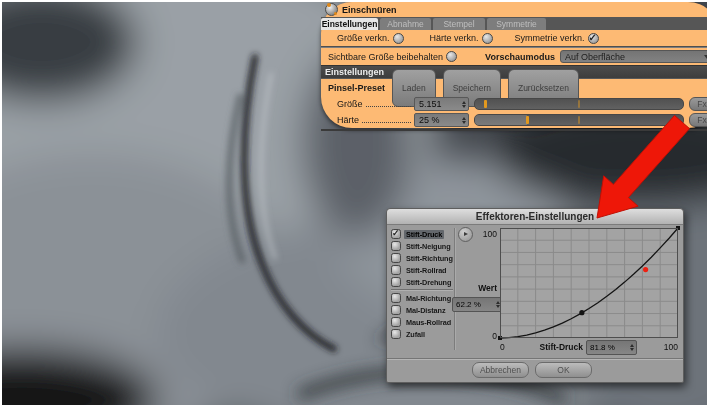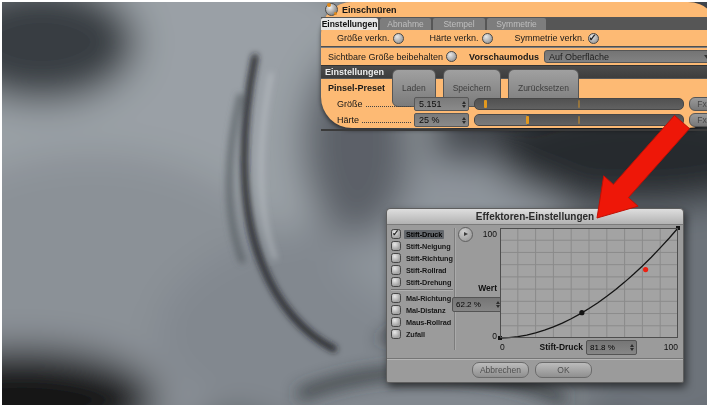--- a/index.html
+++ b/index.html
@@ -153,21 +153,21 @@
         <span>Symmetrie verkn.</span>
         <span class="checkbox on"></span>
       </span>
     </div>
     <div class="hdiv"></div>
     <div class="trow" id="tp-preview">
       <span class="chk-group">
         <span>Sichtbare Größe beibehalten</span>
         <span class="checkbox"></span>
       </span>
-      <span style="margin-left:12px;font-weight:bold">Vorschaumodus</span>
+      <span style="margin-left:28px;font-weight:bold">Vorschaumodus</span>
       <span class="dropdown" style="margin-left:5px">
         <span>Auf Oberfläche</span>
         <span class="dd-arrow"></span>
       </span>
     </div>
     <div id="tp-secheader">Einstellungen</div>
     <div class="trow" id="tp-preset">
       <span style="font-weight:bold">Pinsel-Preset</span>
       <span class="pill-btn">Laden</span>
       <span class="pill-btn">Speichern</span>

